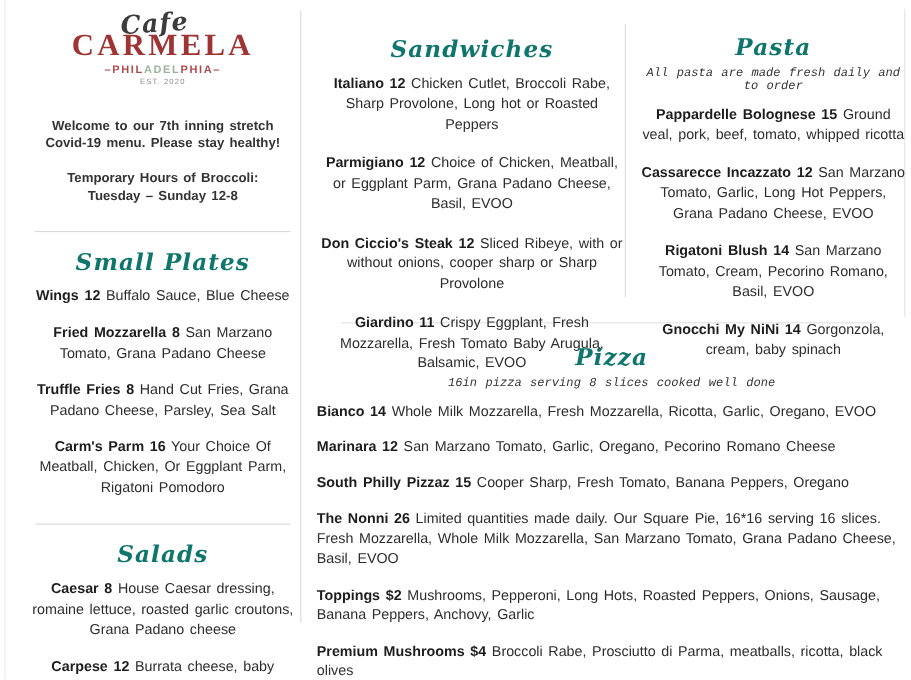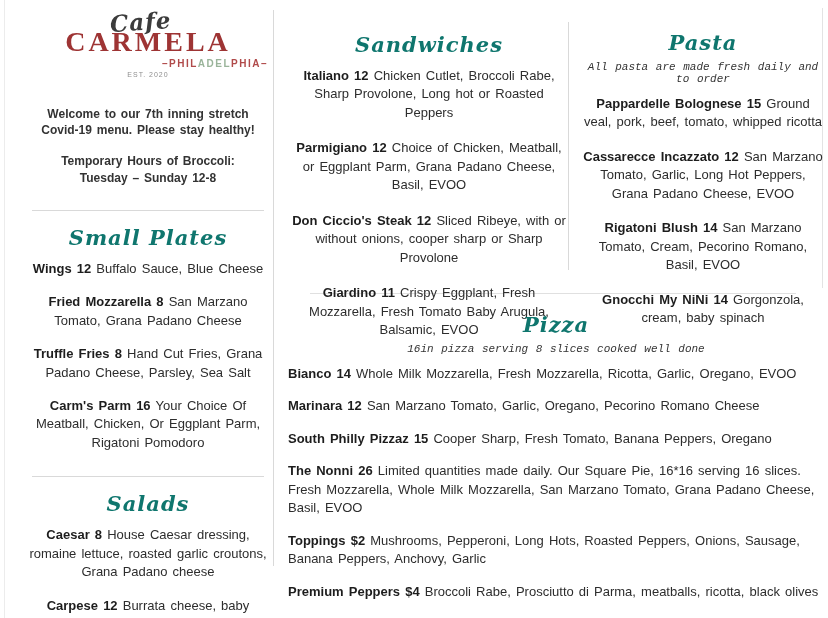--- a/index.html
+++ b/index.html
@@ -27,21 +27,21 @@
   #col-right{left:582px;top:16px;width:242px;}
   #pizza-section{left:288px;top:298px;width:536px;text-align:left;}
 
   
   .logo{position:relative;height:74px;margin-bottom:6px;}
   .logo-script{position:absolute;top:-4px;left:50%;transform:translateX(-62%) rotate(-4deg);
     font-family:"DejaVu Serif",serif;font-style:italic;font-weight:bold;
     font-size:23px;color:#3c3c3c;letter-spacing:1px;}
   .logo-name{padding-top:16px;font-family:"Liberation Serif",serif;font-size:28px;
     color:var(--brand-red);letter-spacing:3px;font-weight:bold;line-height:1;}
-  .logo-city{font-size:10px;letter-spacing:1.5px;font-weight:bold;margin-top:2px;text-align:right;}
+  .logo-city{font-size:10px;letter-spacing:1.5px;font-weight:bold;margin-top:2px;}
   .logo-city .red{color:#b04a4a;}
   .logo-city .green{color:var(--brand-green);}
   .logo-est{font-size:7px;color:#8f8f8f;letter-spacing:1px;margin-top:2px;}
 
   .intro-block{font-size:12px;line-height:1.35;word-spacing:1.5px;font-weight:bold;color:#333;}
   #welcome-text{margin-top:20px;}
   #hours-text{margin-top:15px;}
 
   hr.sep{border:none;border-top:1px solid var(--divider);margin:24px 4px 0 4px;}
 
@@ -119,14 +119,14 @@
 
 <div id="pizza-section" class="col">
   <div class="script-h">Pizza</div>
   <div class="sub-note">16in pizza serving 8 slices cooked well done</div>
 
   <p class="item"><strong><span>Bianco</span> <span>14</span></strong> <span>Whole Milk Mozzarella, Fresh Mozzarella, Ricotta, Garlic, Oregano, EVOO</span></p>
   <p class="item"><strong><span>Marinara</span> <span>12</span></strong> <span>San Marzano Tomato, Garlic, Oregano, Pecorino Romano Cheese</span></p>
   <p class="item"><strong><span>South Philly Pizzaz</span> <span>15</span></strong> <span>Cooper Sharp, Fresh Tomato, Banana Peppers, Oregano</span></p>
   <p class="item"><strong><span>The Nonni</span> <span>26</span></strong> <span>Limited quantities made daily. Our Square Pie, 16*16 serving 16 slices. Fresh Mozzarella, Whole Milk Mozzarella, San Marzano Tomato, Grana Padano Cheese, Basil, EVOO</span></p>
   <p class="item"><strong><span>Toppings</span> <span>$2</span></strong> <span>Mushrooms, Pepperoni, Long Hots, Roasted Peppers, Onions, Sausage, Banana Peppers, Anchovy, Garlic</span></p>
-  <p class="item"><strong><span>Premium Peppers</span> <span>$4</span></strong> <span>Broccoli Rabe, Prosciutto di Parma, meatballs, ricotta, black olives</span></p>
+  <p class="item"><strong><span>Premium Mushrooms</span> <span>$4</span></strong> <span>Broccoli Rabe, Prosciutto di Parma, meatballs, ricotta, black olives</span></p>
 </div>
 
 </body></html>

